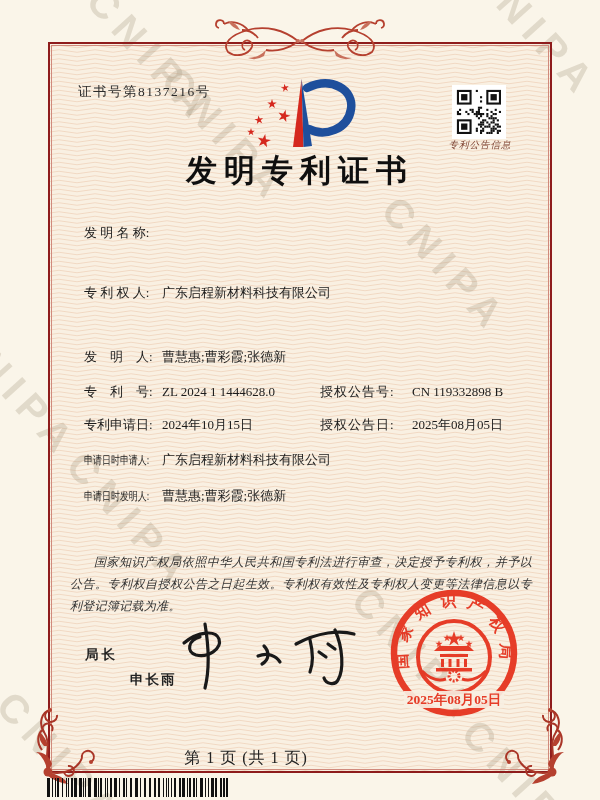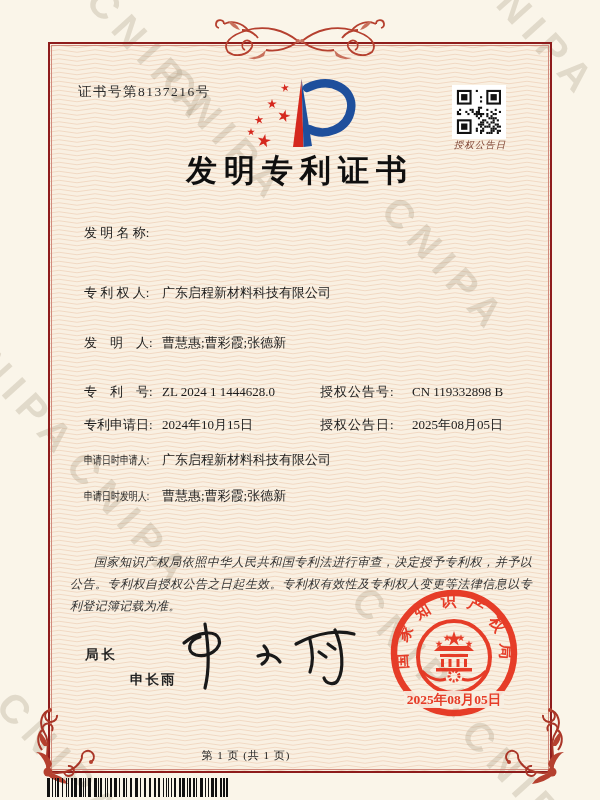--- a/index.html
+++ b/index.html
@@ -30,21 +30,21 @@
   .row .rval{position:absolute;left:328px;top:0;}
   .smalllab{display:inline-block;font-size:11.5px;transform:scaleX(0.78);transform-origin:left center;white-space:nowrap;}
   .statement{position:absolute;left:70px;top:551px;width:462px;font-size:12px;line-height:22px;
              text-indent:24px;text-align:justify;font-style:italic;letter-spacing:0.3px;color:#333;z-index:5;}
   .chief-title{position:absolute;left:85px;top:646px;font-family:"Liberation Sans",sans-serif;
                font-weight:bold;font-size:13.5px;letter-spacing:3px;color:#222;z-index:5;}
   .chief-name{position:absolute;left:85px;top:671px;font-family:"Liberation Sans",sans-serif;
               font-weight:bold;font-size:13.5px;letter-spacing:2px;color:#222;z-index:5;margin-left:45px;}
   .signature{position:absolute;left:172px;top:618px;z-index:6;}
   .seal{position:absolute;left:383px;top:583px;z-index:7;opacity:0.93;}
-  .pageno{position:absolute;left:0;top:748px;width:492px;text-align:center;font-size:11px;
+  .pageno{position:absolute;left:0;top:748px;width:492px;text-align:center;font-size:16px;
           letter-spacing:1px;color:#222;z-index:5;}
   .barcode{position:absolute;left:47px;top:778px;z-index:5;}
   .qr{position:absolute;left:452px;top:85px;z-index:5;}
   .logo{position:absolute;left:238px;top:72px;z-index:5;}
 </style>
 </head>
 <body>
 
 <div class="page">
 
@@ -222,32 +222,32 @@
         <rect x="40.6" y="44.8" width="2.1" height="2.1"></rect>
         <rect x="44.8" y="44.8" width="2.1" height="2.1"></rect>
         <rect x="46.9" y="44.8" width="2.1" height="2.1"></rect>
         <rect x="28" y="46.9" width="2.1" height="2.1"></rect>
         <rect x="34.300000000000004" y="46.9" width="2.1" height="2.1"></rect>
         <rect x="36.4" y="46.9" width="2.1" height="2.1"></rect>
         <rect x="38.5" y="46.9" width="2.1" height="2.1"></rect>
         <rect x="44.8" y="46.9" width="2.1" height="2.1"></rect>
       </g>
   </svg>
-  <div class="qrcap">授权公告日</div>
+  <div class="qrcap">专利公告信息</div>
 
   <div class="title">发明专利证书</div>
 
   <div class="row" style="top:224px">
     <span class="lab">发 明 名 称:</span>
   </div>
   <div class="row" style="top:284px">
     <span class="lab">专 利 权 人:</span>
     <span class="val">广东启程新材料科技有限公司</span>
   </div>
-  <div class="row" style="top:334px">
+  <div class="row" style="top:348px">
     <span class="lab">发　明　人:</span>
     <span class="val">曹慧惠;曹彩霞;张德新</span>
   </div>
   <div class="row" style="top:383px">
     <span class="lab">专　利　号:</span>
     <span class="val">ZL 2024 1 1444628.0</span>
     <span class="rlab">授权公告号:</span>
     <span class="rval">CN 119332898 B</span>
   </div>
   <div class="row" style="top:416px">

